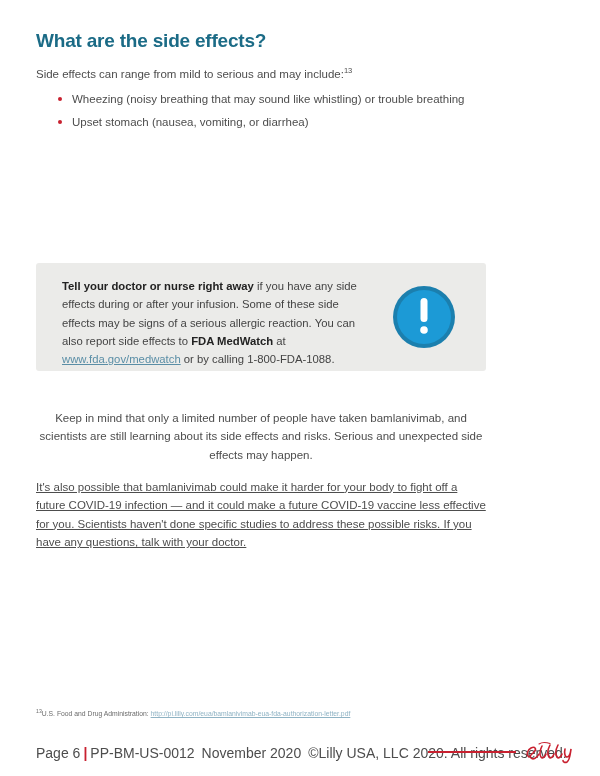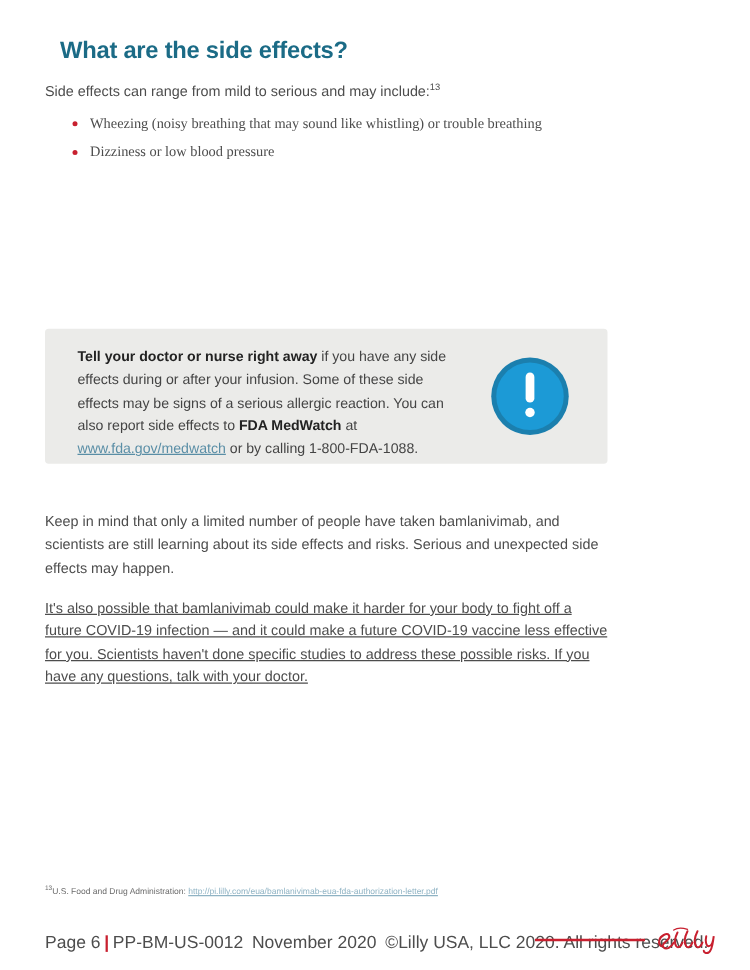--- a/index.html
+++ b/index.html
@@ -24,21 +24,21 @@
   .content {
     position: absolute;
     left: 36px;
     top: 30px;
     width: 450px;
   }
   h1.heading {
     font-size: 19px;
     font-weight: bold;
     color: #1b6b86;
-    margin: 0 0 14px 12px;
+    margin: 0 0 14px 0;
     letter-spacing: -0.2px;
   }
   .intro {
     font-size: 11.5px;
     line-height: 1.45;
     margin: 0 0 8px 0;
     color: #4d4d4d;
   }
   .intro sup {
     font-size: 7.5px;
@@ -50,21 +50,20 @@
     margin: 0;
     padding: 0 0 0 22px;
   }
   ul.effects li {
     position: relative;
     font-size: 11.5px;
     line-height: 1.45;
     color: #4d4d4d;
     margin-bottom: 7px;
     padding-left: 14px;
-    font-family: Liberation Serif, serif;
   }
   ul.effects li::before {
     content: "";
     position: absolute;
     left: 0;
     top: 6px;
     width: 4px;
     height: 4px;
     border-radius: 50%;
     background: #c8202f;
@@ -104,21 +103,21 @@
     height: 66px;
   }
   .para {
     position: absolute;
     left: 36px;
     width: 450px;
     font-size: 11.5px;
     line-height: 1.62;
     color: #4d4d4d;
   }
-  #para1 { top: 397px; }
+  #para1 { top: 397px; text-align: center; }
   #para2 { top: 466px; text-decoration: underline; }
   .footnote {
     position: absolute;
     left: 36px;
     top: 710px;
     width: 460px;
     font-size: 6.8px;
     color: #6b6b6b;
     line-height: 1.3;
   }
@@ -166,21 +165,21 @@
 
 <div class="page">
 
   <div class="content">
     <h1 class="heading">What are the side effects?</h1>
 
     <p class="intro"><span>Side effects can range from mild to serious and may include:</span><sup>13</sup></p>
 
     <ul class="effects">
       <li>Wheezing (noisy breathing that may sound like whistling) or trouble breathing</li>
-      <li>Dizziness or low blood pressure</li>
+      <li>Upset stomach (nausea, vomiting, or diarrhea)</li>
     </ul>
   </div>
 
   <div class="callout">
     <div class="callout-text"><b>Tell your doctor or nurse right away</b><span> if you have any side effects during or after your infusion. Some of these side effects may be signs of a serious allergic reaction. You can also report side effects to </span><b>FDA MedWatch</b><span> at </span><a href="#">www.fda.gov/medwatch</a><span> or by calling 1-800-FDA-1088.</span></div>
 
     <svg class="alert-icon" viewBox="0 0 66 66">
       <circle cx="33" cy="33" r="31" fill="#1b7fae"></circle>
       <circle cx="33" cy="33" r="27" fill="#1c9ad6"></circle>
       <rect x="29.5" y="14" width="7" height="24" rx="3.5" fill="#ffffff"></rect>

